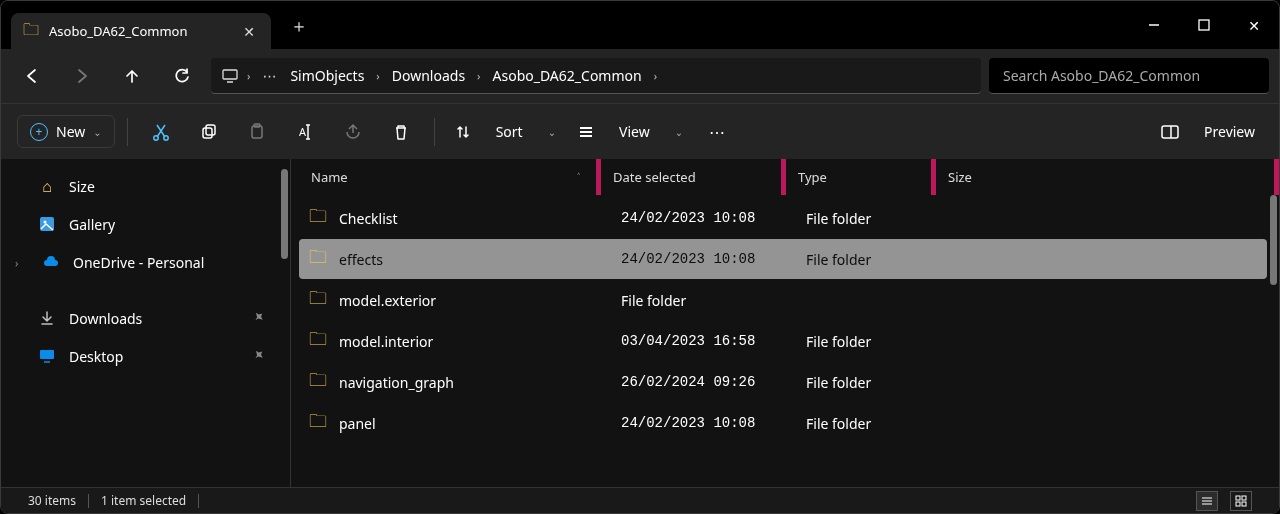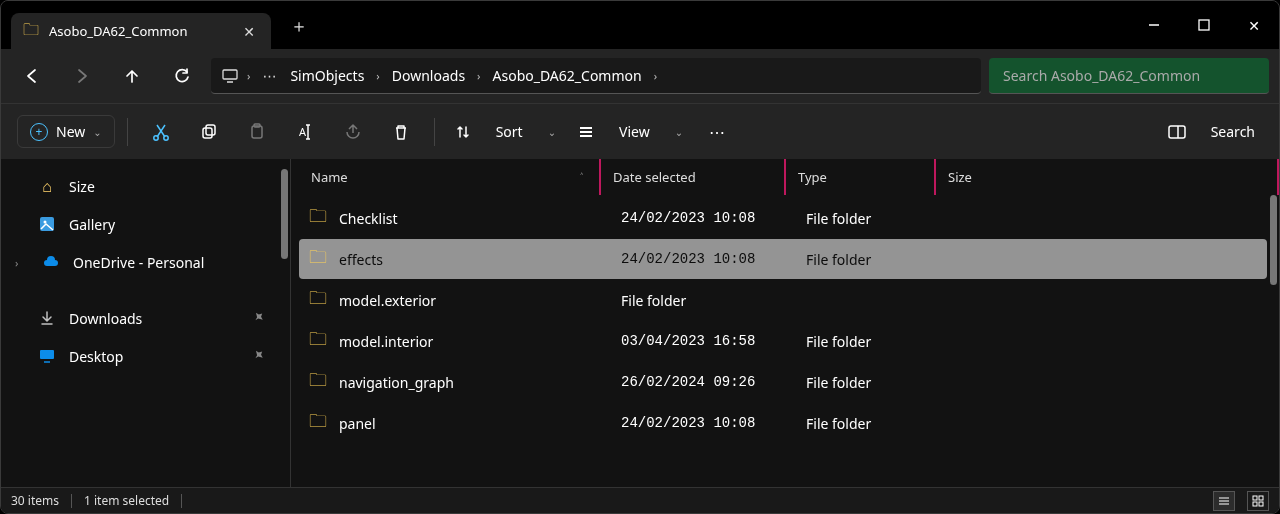--- a/index.html
+++ b/index.html
@@ -82,21 +82,21 @@
     align-items: center;
     border-radius: 4px;
     padding: 0 8px;
     gap: 2px;
     border-bottom: 1px solid #555;
   }
   .crumb { color: #fff; padding: 0 6px; }
   .chev { color: #bbb; padding: 0 4px; font-size: 11px; }
   .search {
     width: 280px;
-    background: #14532d;
+    background: #000000;
     height: 36px;
     border-radius: 4px;
     display: flex;
     align-items: center;
     padding: 0 14px;
     color: #aaa;
     border-bottom: 1px solid #555;
   }
   
   .toolbar {
@@ -184,21 +184,21 @@
     display: flex;
     height: 36px;
     align-items: center;
     color: #ddd;
     font-size: 13px;
   }
   .c-name { width: 310px; padding-left: 20px; display: flex; align-items: center; gap: 4px; }
   .c-date { width: 185px; }
   .c-type { width: 150px; }
   .c-size { flex: 1; }
-  .col-hdr > div { border-right: 2px solid #be185d; height: 100%; display: flex; align-items: center; padding-left: 12px; }
+  .col-hdr > div { border-right: 5px solid #be185d; height: 100%; display: flex; align-items: center; padding-left: 12px; }
   .col-hdr .c-name { padding-left: 20px; }
   .hdr-chevron { margin-left: auto; margin-right: 16px; color: #aaa; font-size: 10px; }
   .rows { flex: 1; overflow: hidden; padding: 2px 8px 2px 4px; }
   .row {
     display: flex;
     height: 40px;
     align-items: center;
     border-radius: 4px;
     margin: 1px 4px;
   }
@@ -220,21 +220,21 @@
     background: #777;
     border-radius: 4px;
   }
   
   .status {
     height: 26px;
     background: #191919;
     border-top: 1px solid #333;
     display: flex;
     align-items: center;
-    padding: 0 10px;
+    padding: 0 27px;
     gap: 12px;
     font-size: 12px;
     color: #ddd;
     flex-shrink: 0;
     position: absolute;
     bottom: 0; left: 0; right: 0;
   }
   .status-divider { width: 1px; height: 14px; background: #555; }
   .status-spacer { flex: 1; }
   .view-toggle {
@@ -375,21 +375,21 @@
       <span>View</span>
       <span style="font-size:10px;color:#aaa;">⌄</span>
     </div>
     <div class="tbar-btn" style="letter-spacing:2px;">⋯</div>
     <div class="toolbar-spacer"></div>
     <div class="labeled-btn">
       <svg width="18" height="14">
           <rect x="1" y="1" width="16" height="12" rx="2" fill="none" stroke="#fff" stroke-width="1.5"></rect>
           <line x1="10" y1="1" x2="10" y2="13" stroke="#fff" stroke-width="1.5"></line>
         </svg>
-      <span>Search</span>
+      <span>Preview</span>
     </div>
   </div>
 
   <div class="body">
 
     <div class="sidebar">
       <div class="side-item">
         <span class="side-glyph home-glyph">⌂</span>
         <span>Size</span>
       </div>

